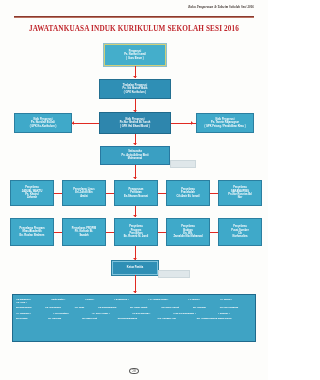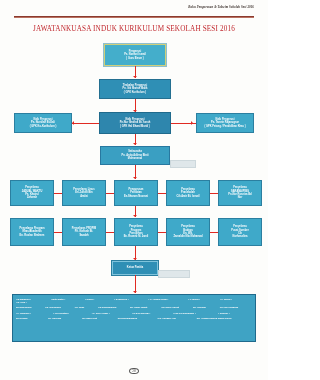--- a/index.html
+++ b/index.html
@@ -26,21 +26,21 @@
     height:1px;background:#8b3a2e;
   }
   .header-rule:after{
     content:"";position:absolute;left:0;right:0;top:1.4px;
     height:.5px;background:#b9705f;
   }
   
   .chart-title{
     position:absolute;top:25px;left:0;right:0;
     text-align:center;
-    font-size:7.2px;font-weight:normal;letter-spacing:.15px;
+    font-size:7.2px;font-weight:bold;letter-spacing:.15px;
     color:#c0262c;
     font-family:"Liberation Serif", serif;
   }
   
   .node{
     position:absolute;
     box-sizing:border-box;
     background:#3fa9c9;
     border:1px solid #2b7fa0;
     color:#ffffff;

